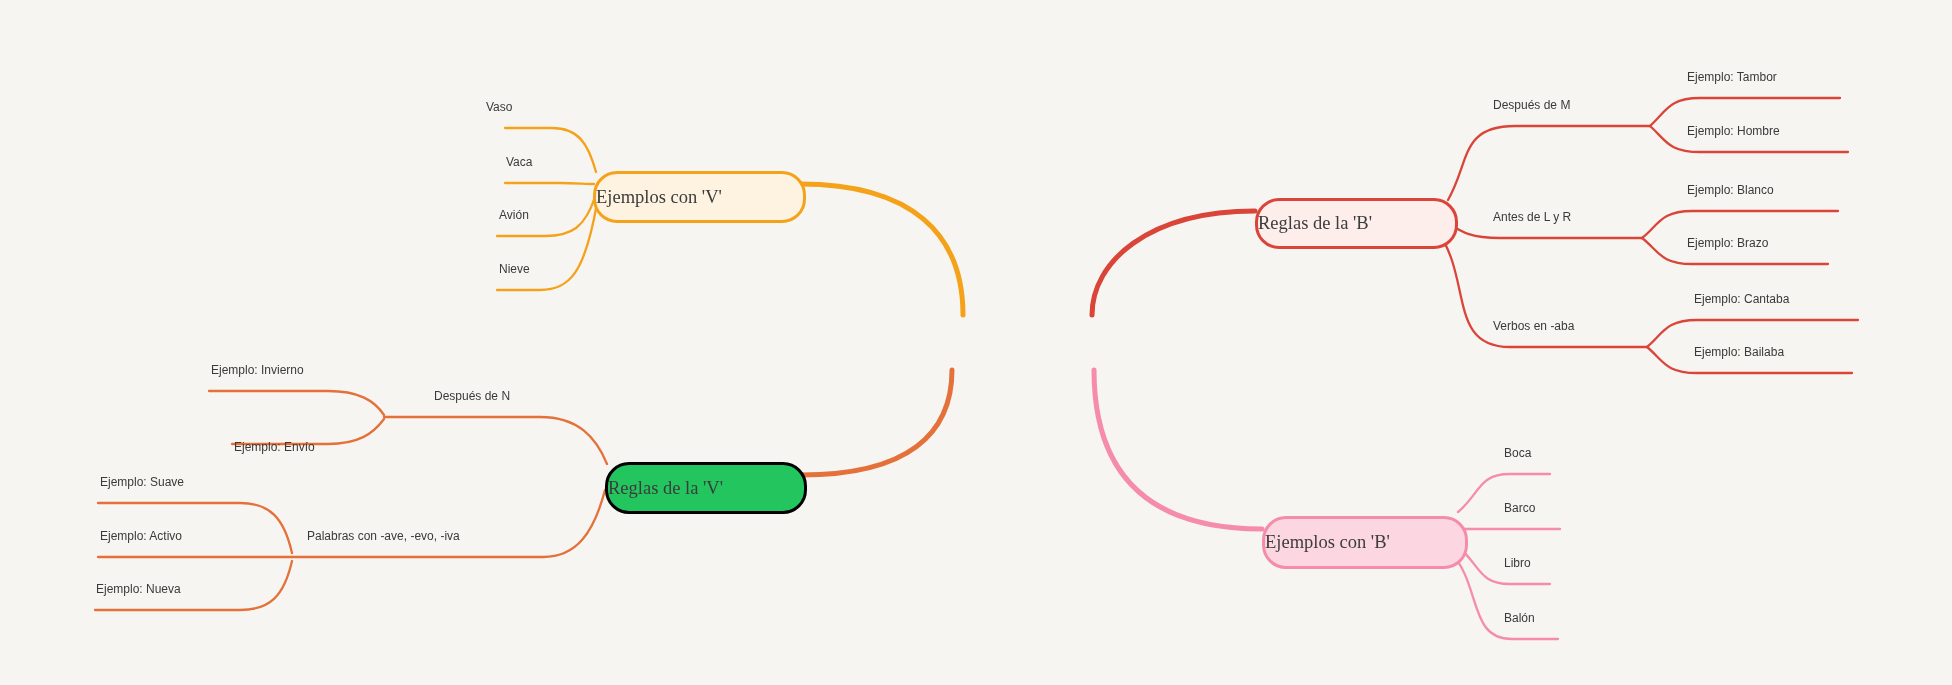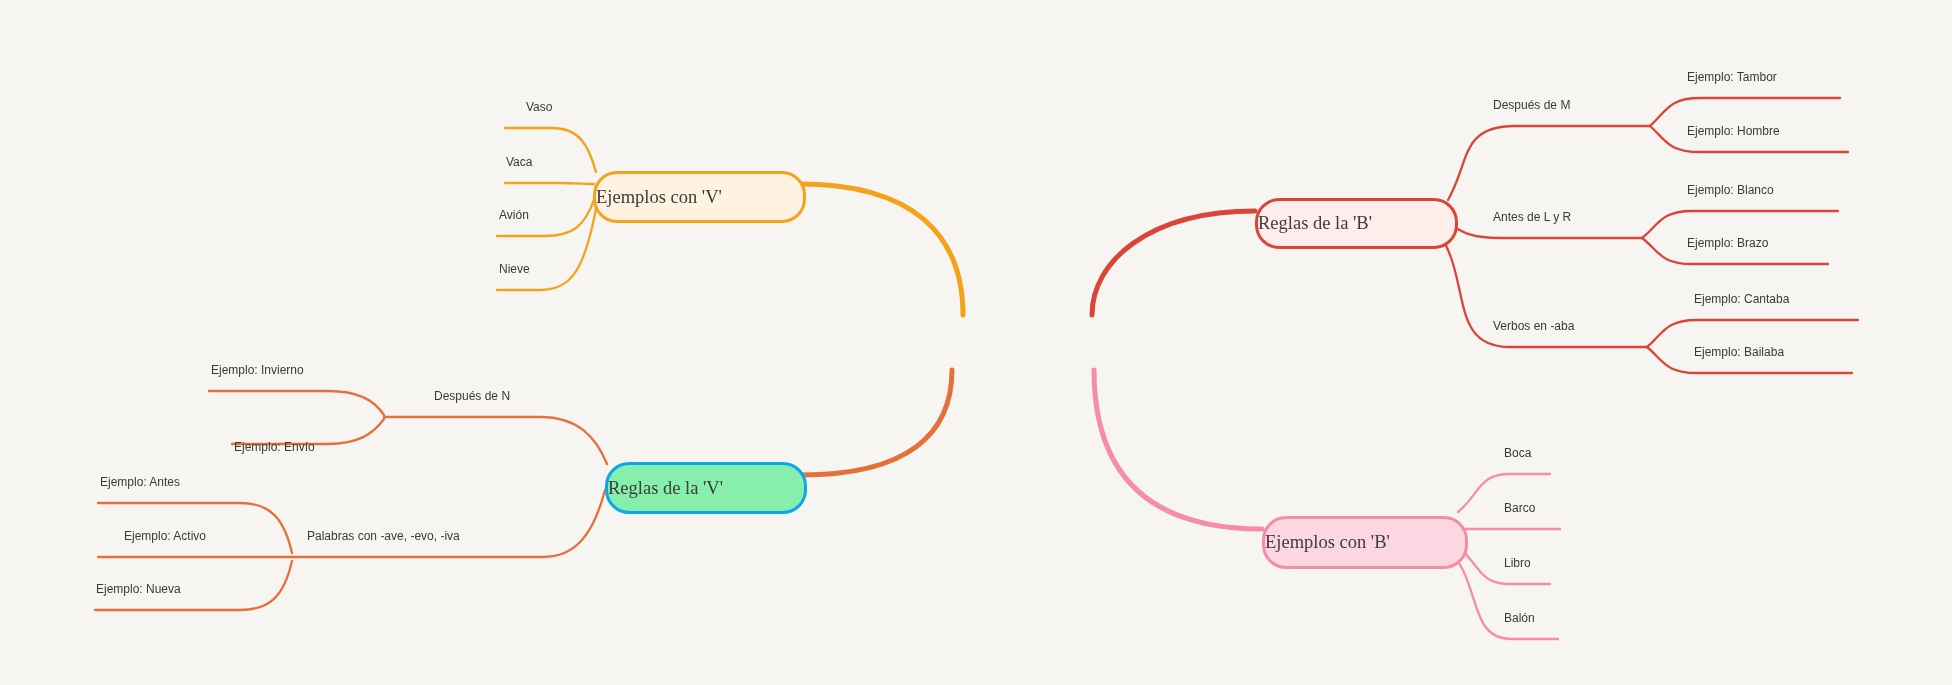--- a/index.html
+++ b/index.html
@@ -21,21 +21,21 @@
     position:absolute; display:flex; align-items:center; justify-content:flex-start;
     border-radius:24px; white-space:nowrap;
     font-family:Liberation Serif, serif;
     font-size:18.5px; color:#3c3c3c;margin-top:10px;
   }
   .pill.root-node {
     left:871px; top:315px; width:312px; height:55px;
     background:#4d5166; color:#f8f8fa; font-size:25px; border-radius:28px;
   }
   #pill-ejemplos-v { left:593px;  top:161px; width:207px; height:46px; background:#fdf3e0; border:3px solid #f5a21b; }
-  #pill-reglas-v   { left:605px;  top:452px; width:196px; height:46px; background:#86efac; border:3px solid #0ea5e9; }
+  #pill-reglas-v   { left:605px;  top:452px; width:196px; height:46px; background:#22c55e; border:3px solid #000000; }
   #pill-reglas-b   { left:1255px; top:188px; width:197px; height:45px; background:#fdeeec; border:3px solid #da4539; }
   #pill-ejemplos-b { left:1262px; top:506px; width:200px; height:47px; background:#fcd7e2; border:3px solid #f48caa; }
 
   .leaf {
     position:absolute; white-space:nowrap;
     font-size:12px; line-height:21px; color:#3a3a3a;
   }
 </style>
 </head>
 <body>
@@ -88,31 +88,31 @@
   <div class="pill" id="pill-reglas-v">
     <span>Reglas de la 'V'</span>
   </div>
   <div class="pill" id="pill-reglas-b">
     <span>Reglas de la 'B'</span>
   </div>
   <div class="pill" id="pill-ejemplos-b">
     <span>Ejemplos con 'B'</span>
   </div>
 
-  <div class="leaf" style="left:526px; top:97px;">Vaso</div>
+  <div class="leaf" style="left:486px; top:97px;">Vaso</div>
   <div class="leaf" style="left:506px; top:152px;">Vaca</div>
   <div class="leaf" style="left:499px; top:205px;">Avión</div>
   <div class="leaf" style="left:499px; top:259px;">Nieve</div>
 
   <div class="leaf" style="left:434px; top:386px;">Después de N</div>
   <div class="leaf" style="left:211px; top:360px;">Ejemplo: Invierno</div>
   <div class="leaf" style="left:234px; top:413px;margin-top:24px;">Ejemplo: Envío</div>
   <div class="leaf" style="left:307px; top:526px;">Palabras con -ave, -evo, -iva</div>
-  <div class="leaf" style="left:100px; top:472px;">Ejemplo: Antes</div>
-  <div class="leaf" style="left:100px; top:526px;margin-left:24px;">Ejemplo: Activo</div>
+  <div class="leaf" style="left:100px; top:472px;">Ejemplo: Suave</div>
+  <div class="leaf" style="left:100px; top:526px;">Ejemplo: Activo</div>
   <div class="leaf" style="left:96px;  top:579px;">Ejemplo: Nueva</div>
 
   <div class="leaf" style="left:1493px; top:95px;">Después de M</div>
   <div class="leaf" style="left:1687px; top:67px;">Ejemplo: Tambor</div>
   <div class="leaf" style="left:1687px; top:121px;">Ejemplo: Hombre</div>
   <div class="leaf" style="left:1493px; top:207px;">Antes de L y R</div>
   <div class="leaf" style="left:1687px; top:180px;">Ejemplo: Blanco</div>
   <div class="leaf" style="left:1687px; top:233px;">Ejemplo: Brazo</div>
   <div class="leaf" style="left:1493px; top:316px;">Verbos en -aba</div>
   <div class="leaf" style="left:1694px; top:289px;">Ejemplo: Cantaba</div>

